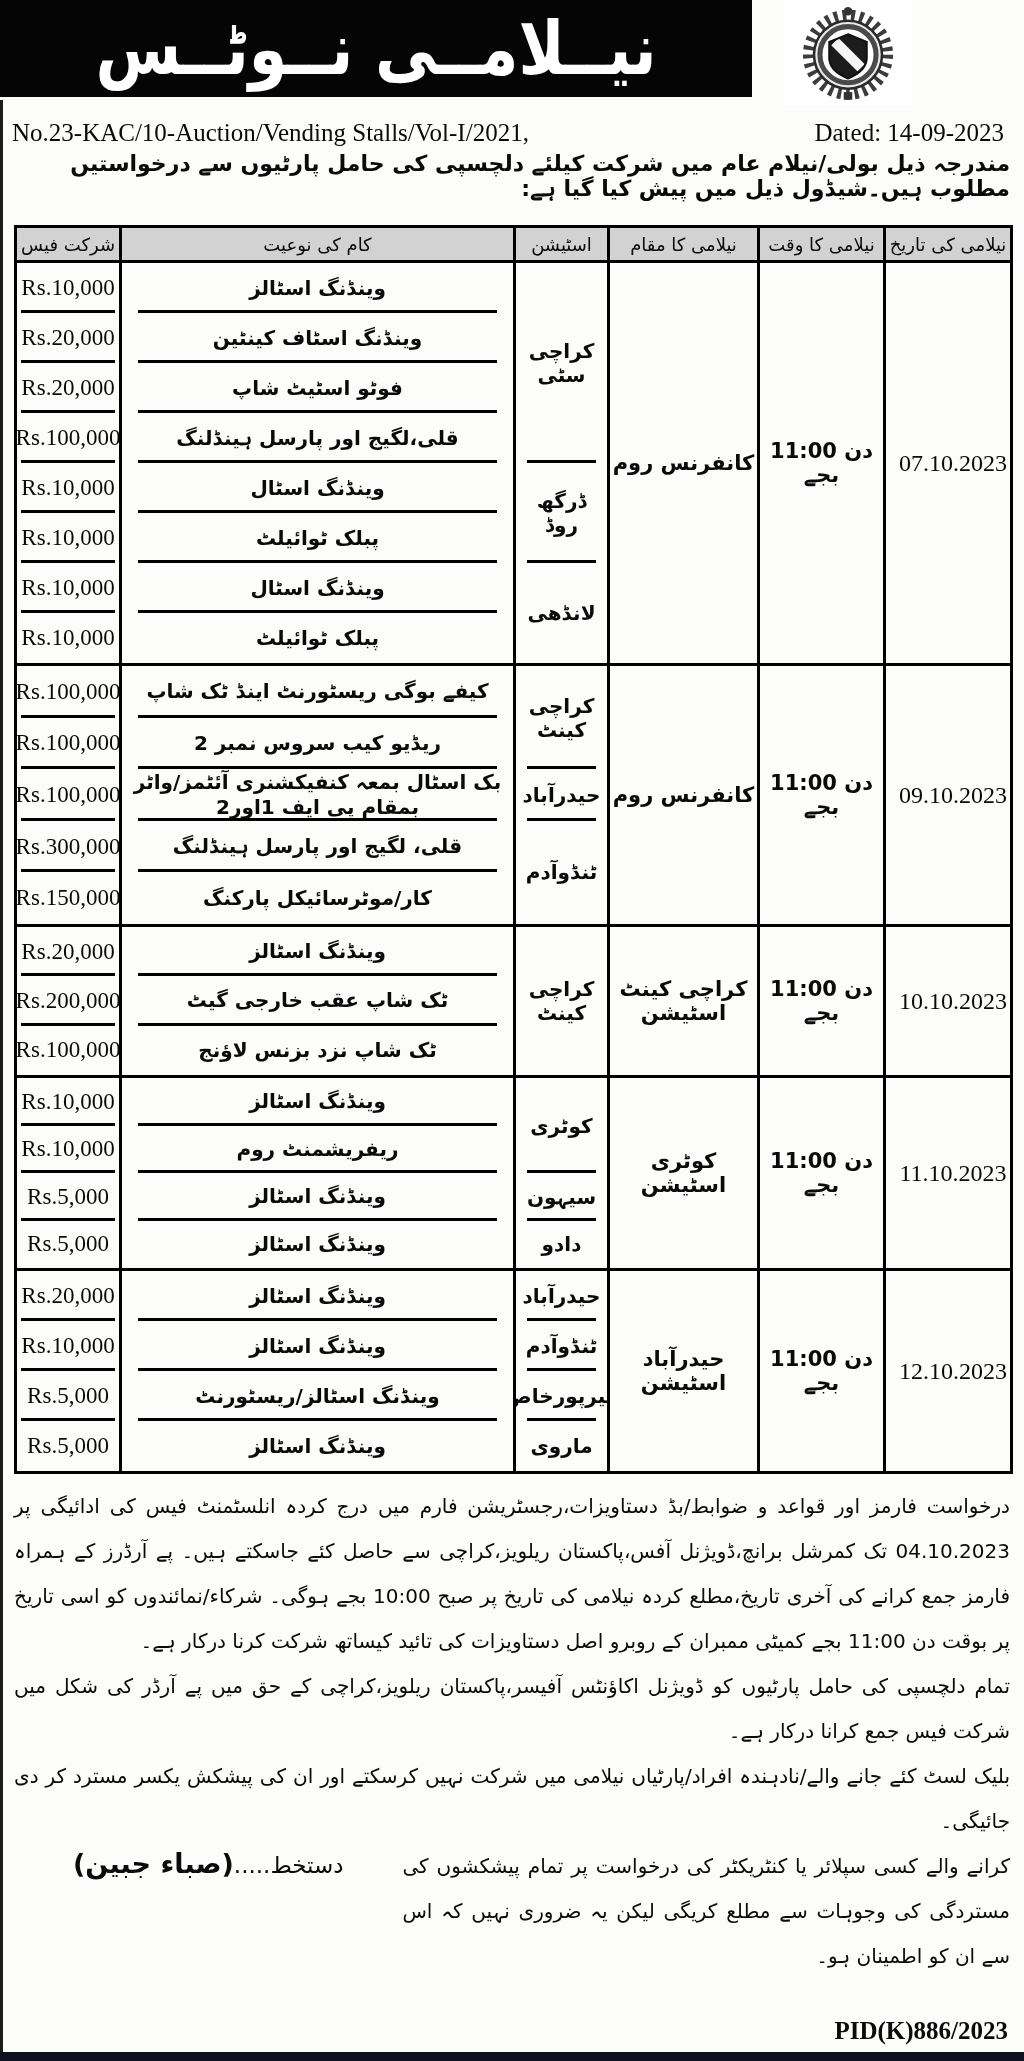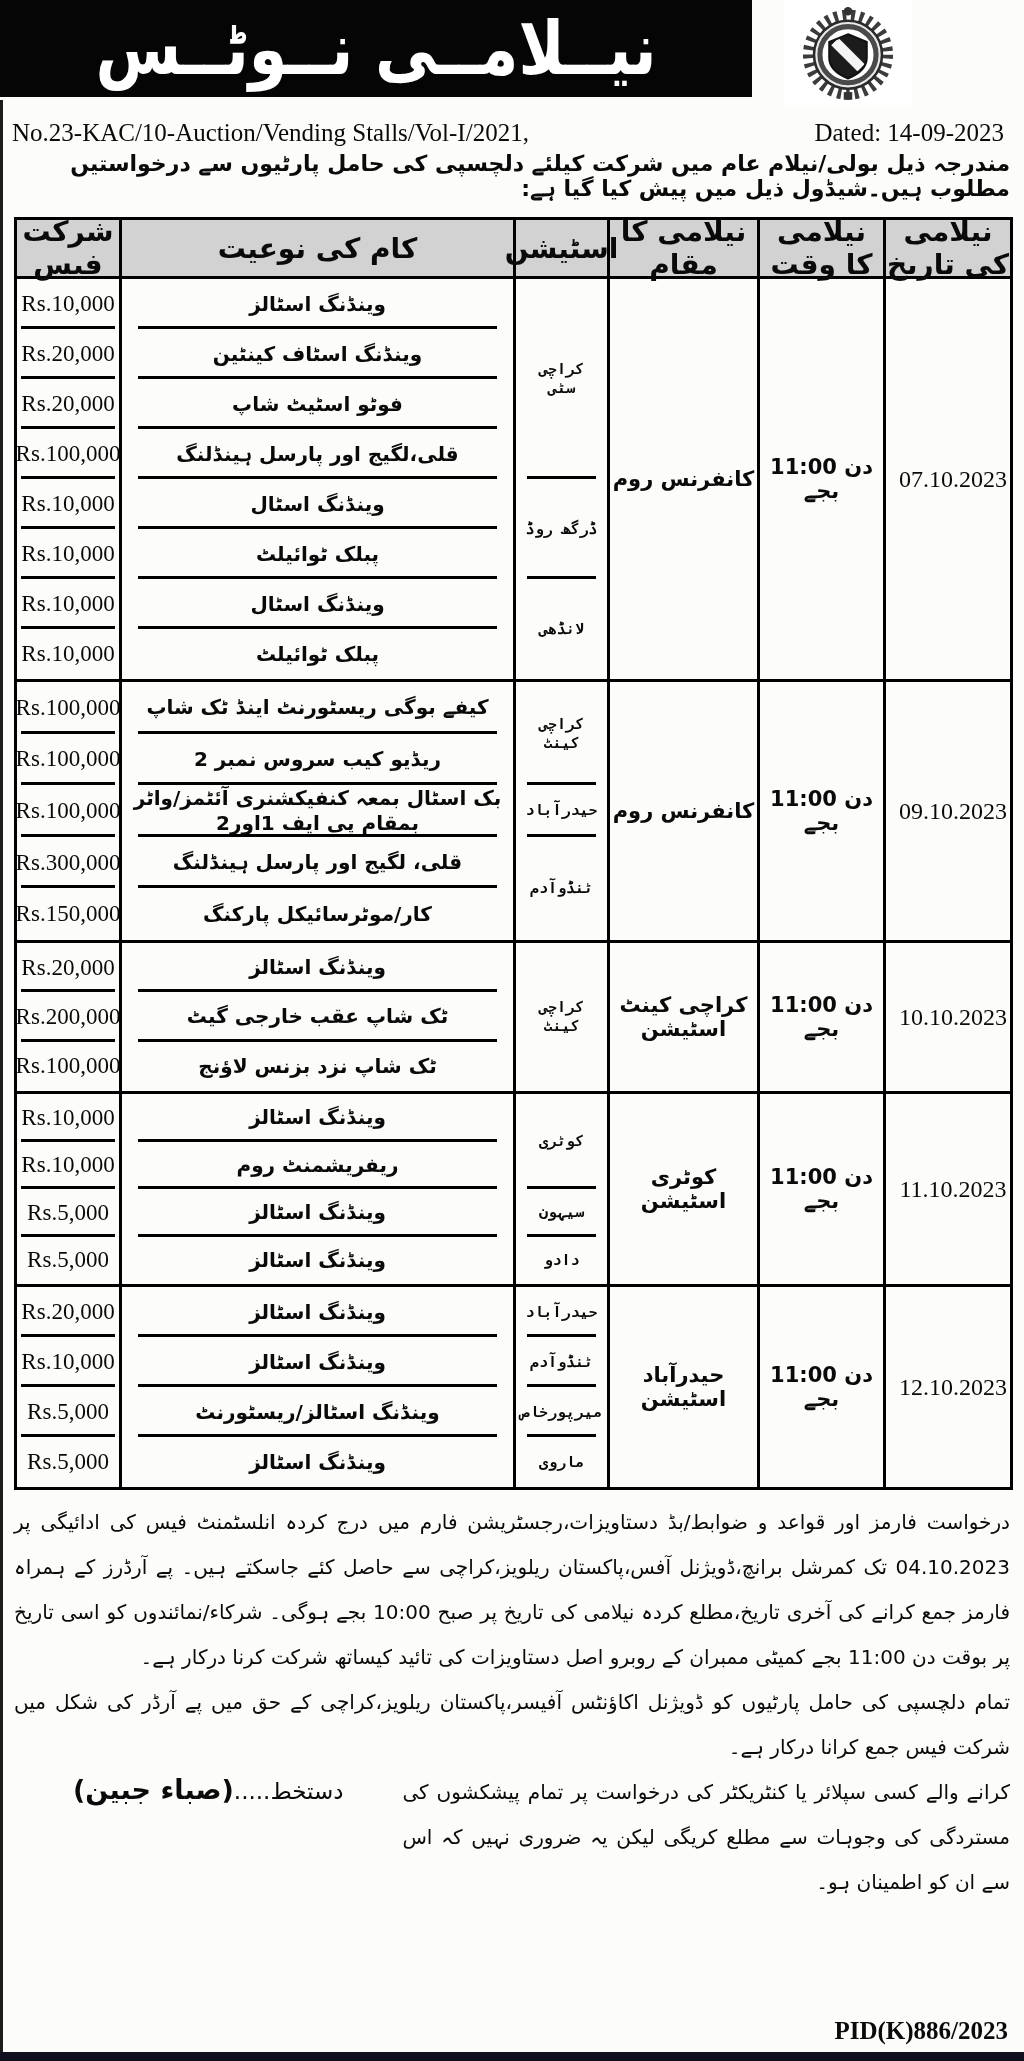--- a/index.html
+++ b/index.html
@@ -18,51 +18,51 @@
   .masthead-title {
     color:#ffffff; font-size:62px; font-weight:bold;
     font-family:"DejaVu Sans", sans-serif; direction:rtl;
     transform:scaleY(1.18); letter-spacing:1px; white-space:nowrap;
   }
   .logo-box { width:128px; height:105px; background:#ffffff; display:flex; align-items:center; justify-content:center; }
 
   
   .ref-row { display:flex; justify-content:space-between; padding:14px 20px 0 12px; font-size:25px; }
   .intro {
-    direction:rtl; text-align:right; padding:4px 14px 16px 14px;
+    direction:rtl; text-align:right; padding:4px 14px 24px 14px;
     font-family:"DejaVu Sans", sans-serif; font-size:22px; font-weight:bold;
   }
 
   
   table.schedule { border-collapse:collapse; table-layout:fixed; width:996px; margin-left:14px; }
   .schedule td, .schedule th { border:3px solid #000; padding:0; vertical-align:middle; }
   .head-row th { background:#d2d2d2; }
-  .hd { height:56px; display:flex; align-items:center; justify-content:center;
+  .hd { height:32px; display:flex; align-items:center; justify-content:center;
         font-family:"DejaVu Sans", sans-serif; direction:rtl;
-        font-size:28px; font-weight:bold; }
+        font-size:18px; font-weight:normal; }
   .urdu { font-family:"DejaVu Sans", sans-serif; direction:rtl; }
 
   .stack { display:grid; width:100%; }
   .rows-8 { grid-template-rows:repeat(8,1fr); }
   .rows-5 { grid-template-rows:repeat(5,1fr); }
   .rows-4 { grid-template-rows:repeat(4,1fr); }
   .rows-3 { grid-template-rows:repeat(3,1fr); }
   .h400 { height:400px; } .h258 { height:258px; } .h148 { height:148px; }
   .h190 { height:190px; } .h200 { height:200px; }
   .span2 { grid-row:span 2; } .span3 { grid-row:span 3; } .span4 { grid-row:span 4; }
 
   .ci { display:flex; align-items:center; justify-content:center; position:relative;
         padding:0 8px; text-align:center; overflow:hidden; }
   .ci:not(:last-child)::after { content:""; position:absolute; bottom:0; left:4%; right:4%;
         border-bottom:3px solid #000; }
   .ci.station:not(:last-child)::after { left:12%; right:12%; }
 
   .fee { font-family:"Liberation Serif", serif; font-size:23px; }
   .work { font-size:20px; font-weight:bold; line-height:1.25; }
-  .station { font-size:15px; font-weight:bold;font-family:Liberation Mono, monospace; }
+  .station { font-size:20px; font-weight:bold; }
   .center { text-align:center; }
   .venue { font-size:21px; font-weight:bold; }
   .time { font-size:21px; font-weight:bold; }
   .date { font-family:"Liberation Serif", serif; font-size:24px; text-align:center;padding-left:10px; }
 
   
   .notices { margin:10px 14px 0 14px; direction:rtl; text-align:justify;
              font-family:"DejaVu Sans", sans-serif; font-size:20px; line-height:2.25; }
   .notices p { margin:0; }
   .note-label { font-weight:bold; font-size:22px; }
@@ -325,20 +325,21 @@
     <td class="center">
           <div class="date">12.10.2023</div>
         </td>
   </tr>
 </tbody>
   </table>
 
 <div class="notices">
   <p>درخواست فارمز اور قواعد و ضوابط/بڈ دستاویزات،رجسٹریشن فارم میں درج کردہ انلسٹمنٹ فیس کی ادائیگی پر 04.10.2023 تک کمرشل برانچ،ڈویژنل آفس،پاکستان ریلویز،کراچی سے حاصل کئے جاسکتے ہیں۔ پے آرڈرز کے ہمراہ فارمز جمع کرانے کی آخری تاریخ،مطلع کردہ نیلامی کی تاریخ پر صبح 10:00 بجے ہوگی۔ شرکاء/نمائندوں کو اسی تاریخ پر بوقت دن 11:00 بجے کمیٹی ممبران کے روبرو اصل دستاویزات کی تائید کیساتھ شرکت کرنا درکار ہے۔</p>
   <p>تمام دلچسپی کی حامل پارٹیوں کو ڈویژنل اکاؤنٹس آفیسر،پاکستان ریلویز،کراچی کے حق میں پے آرڈر کی شکل میں شرکت فیس جمع کرانا درکار ہے۔</p>
+  <p>بلیک لسٹ کئے جانے والے/نادہندہ افراد/پارٹیاں نیلامی میں شرکت نہیں کرسکتے اور ان کی پیشکش یکسر مسترد کر دی جائیگی۔</p>
 </div>
 
 <div class="bottom">
   <div class="p5rest">کرانے والے کسی سپلائر یا کنٹریکٹر کی درخواست پر تمام پیشکشوں کی مستردگی کی وجوہات سے مطلع کریگی لیکن یہ ضروری نہیں کہ اس سے ان کو اطمینان ہو۔</div>
   <div class="sig">
     <div class="sig-line1">
       <span>دستخط.....</span><span class="sig-name">(صباء جبین)</span>
     </div>
 
   </div>

